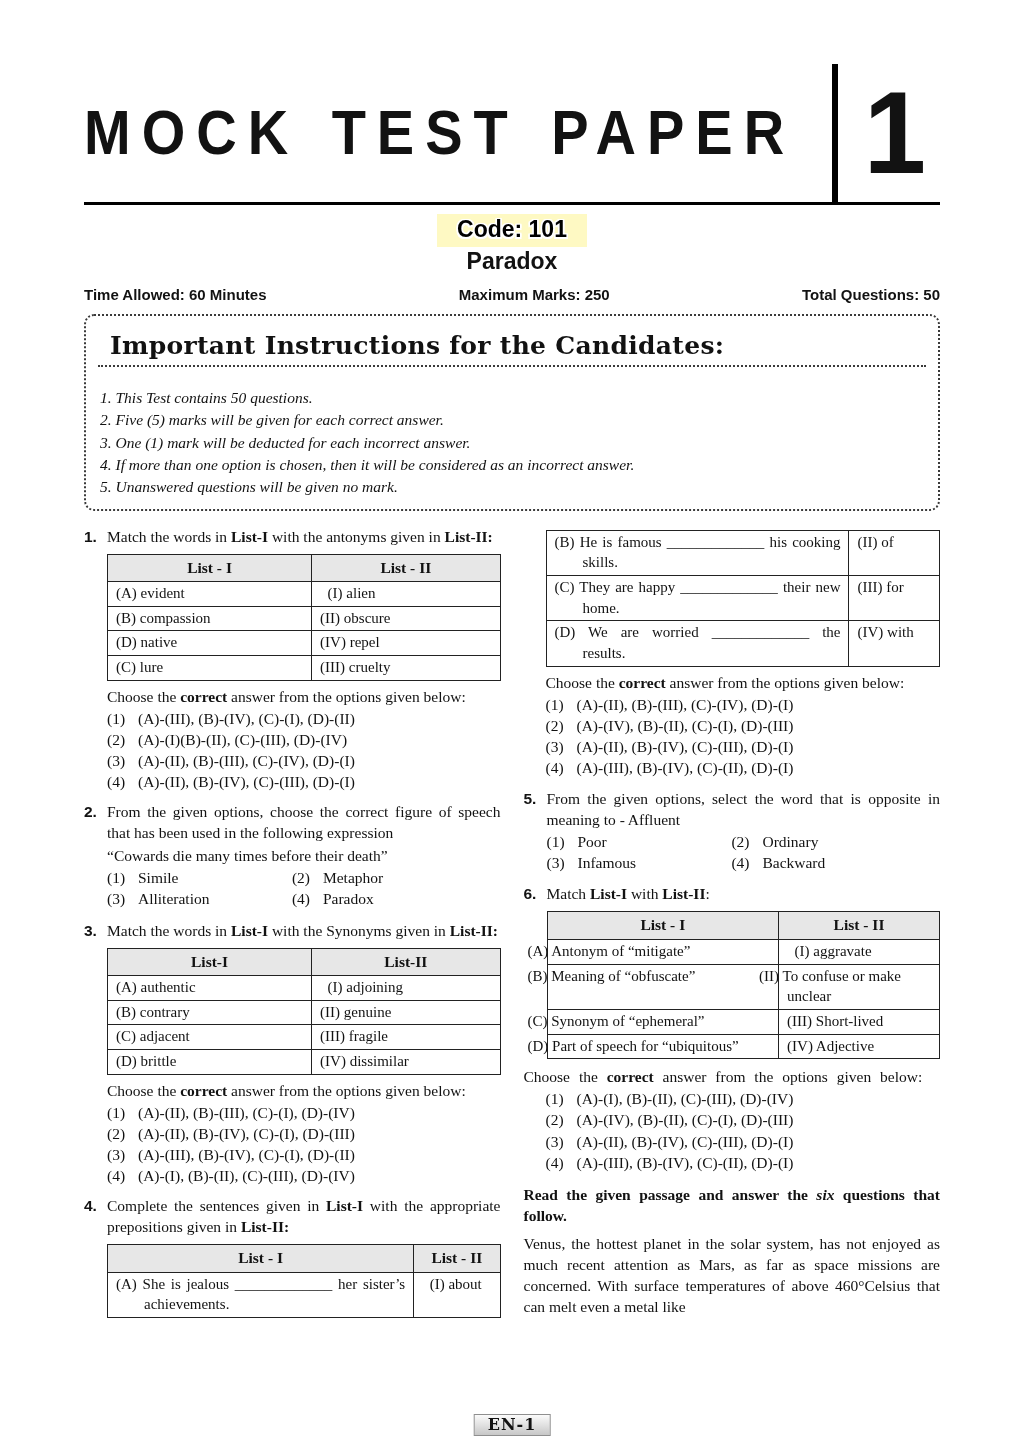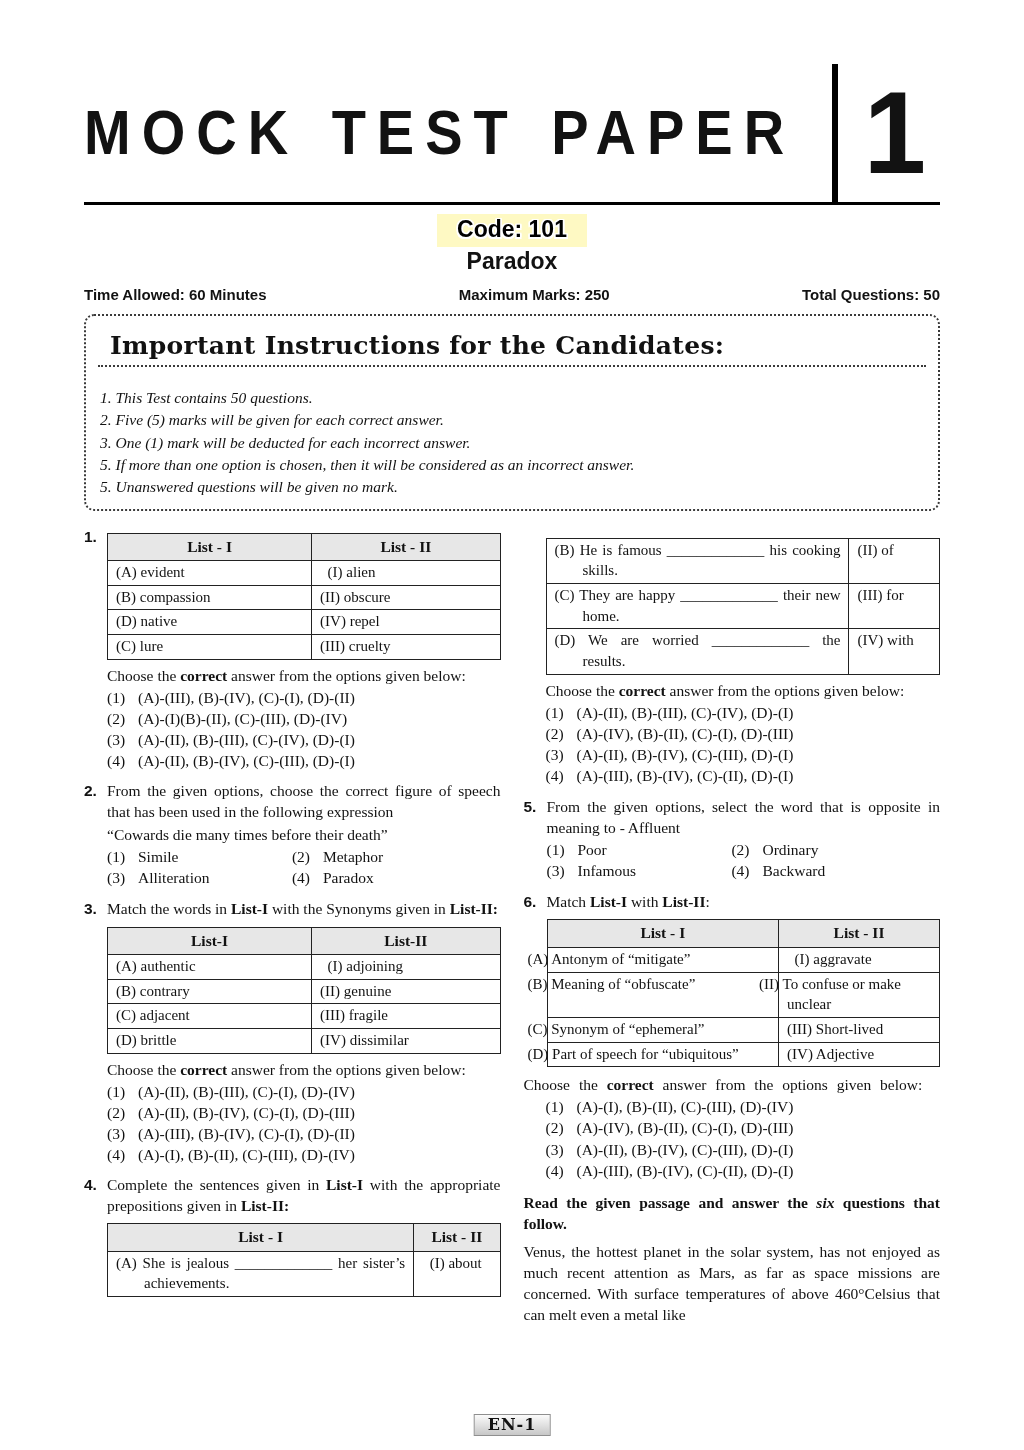--- a/index.html
+++ b/index.html
@@ -68,21 +68,21 @@
   .optnum { flex:none; width:31px; }
   .opts2 { display:grid; grid-template-columns:47% 53%; margin:1px 0; }
 
   table.match { border-collapse:collapse; width:100%; margin:7px 0 5px; }
   .match th, .match td { border:1.5px solid #222; padding:1px 8px 2px; line-height:1.38; vertical-align:top; }
   .match th { background:#e7e7e7; text-align:center; font-weight:bold; font-size:15.5px; padding:2px 8px 3px; }
   .match td { font-size:15px; }
   td.hang { padding-left:36px; text-indent:-28px; text-align:justify; }
   td.hang2 { text-indent:-28px; }
   .indent-block { margin-left:22px; }
-  .cont.match { margin-top:12px; }
+  .cont.match { margin-top:4px; }
 
   .phead { font-weight:bold; text-align:justify; margin:11px 0 7px; }
   .passage { text-align:justify; margin:0; }
 
   .footer-badge {
     position:absolute; left:50%; bottom:78px; transform:translateX(-50%);
     background:linear-gradient(180deg,#fbfbfb,#c7c7c7);
     border:1px solid #8f8f8f; border-radius:0; padding:0 13px 1px;
     font-family:"DejaVu Serif", serif; font-weight:bold; font-size:16px; letter-spacing:1px;
   }
@@ -107,32 +107,33 @@
     <span>Maximum Marks: 250</span>
     <span>Total Questions: 50</span>
   </div>
 
   <section class="instructions">
     <h2 class="instr-title">Important Instructions for the Candidates:</h2>
     <ol class="instr-list">
       <li>1. This Test contains 50 questions.</li>
       <li>2. Five (5) marks will be given for each correct answer.</li>
       <li>3. One (1) mark will be deducted for each incorrect answer.</li>
-      <li>5. If more than one option is chosen, then it will be considered as an incorrect answer.</li>
+      <li>4. If more than one option is chosen, then it will be considered as an incorrect answer.</li>
       <li>5. Unanswered questions will be given no mark.</li>
     </ol>
   </section>
 
   <div class="columns">
 
     <div class="col">
 
       <div class="q">
         <div class="qnum">1.</div>
         <div class="qbody">
+          <p class="qtext"><span>Match the words in </span><b>List-I</b><span> with the antonyms given in </span><b>List-II:</b></p>
           <table class="match">
             <colgroup>
                 <col style="width:52%">
                 <col style="width:48%">
               </colgroup>
             <thead>
                 <tr>
               <th>List - I</th>
               <th>List - II</th>
             </tr>

